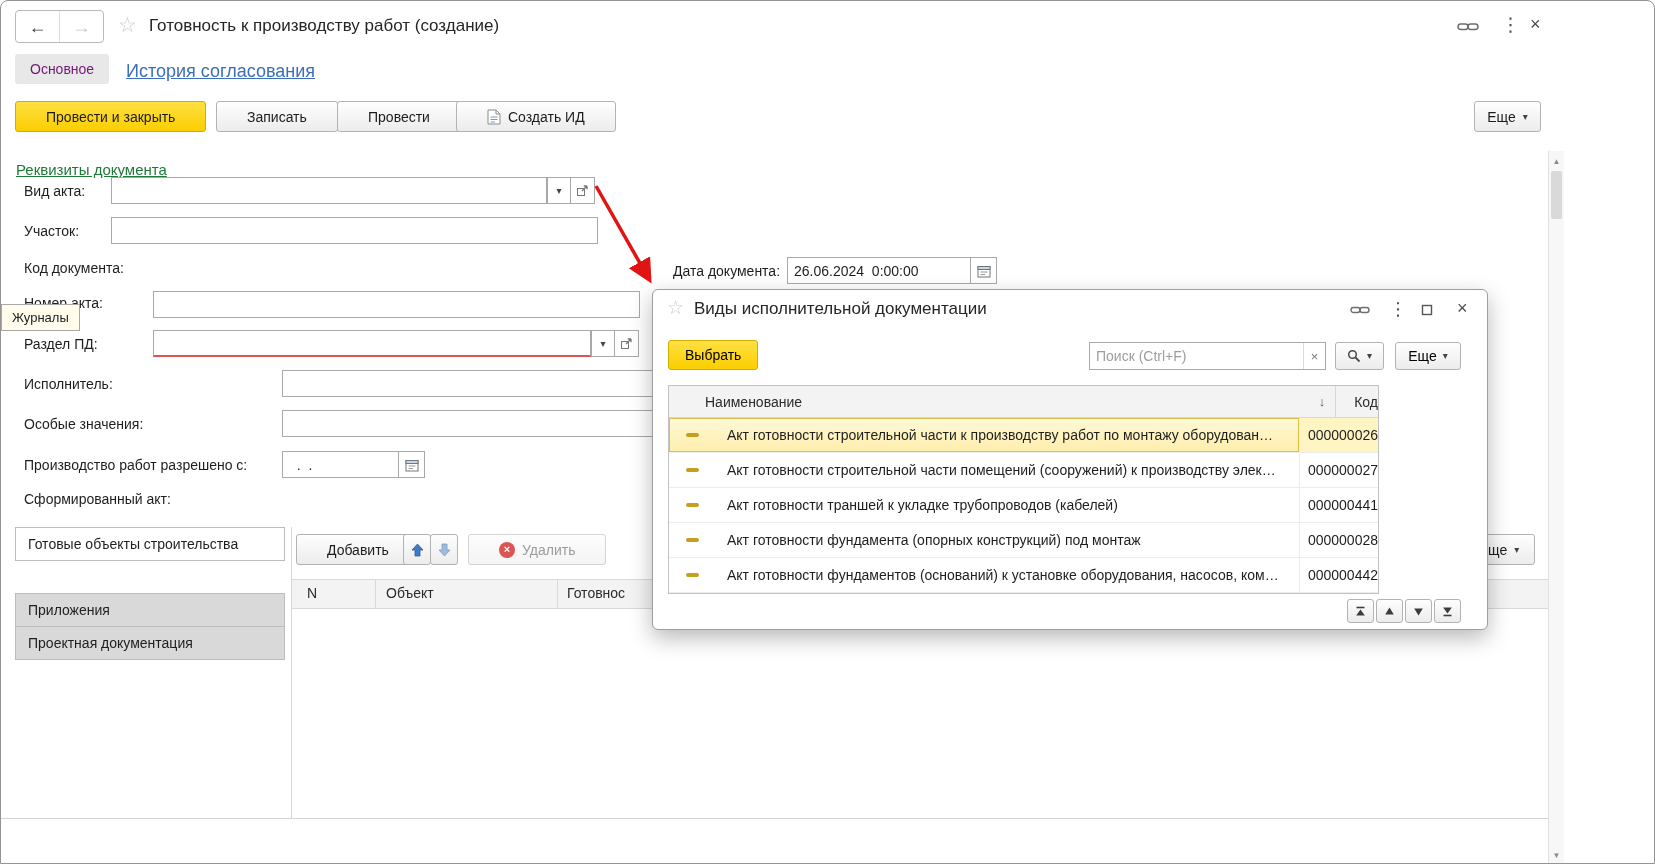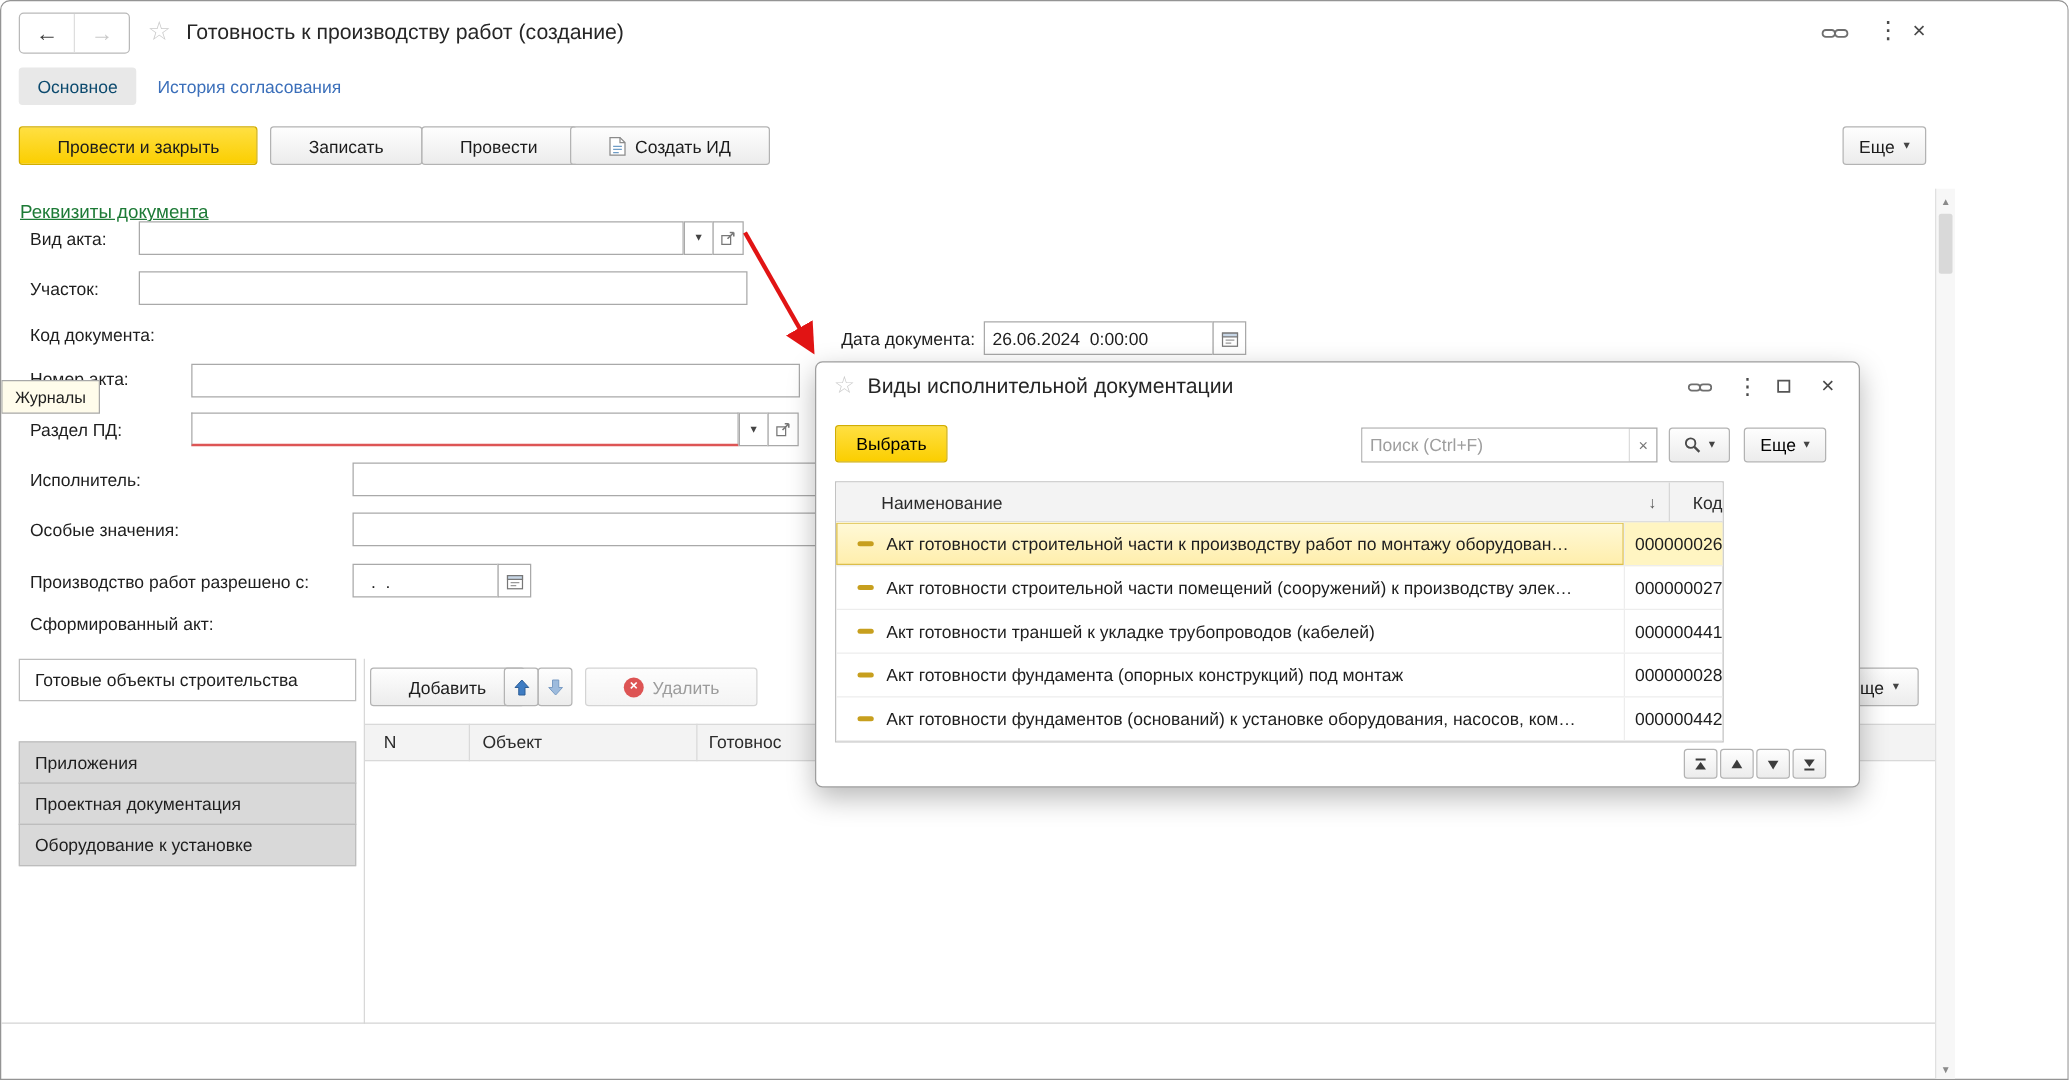--- a/index.html
+++ b/index.html
@@ -16,22 +16,22 @@
   .sq{position:absolute;height:27px;background:#fff;border:1px solid #a9a9a9;display:flex;align-items:center;justify-content:center;cursor:pointer}
   .navgroup{display:flex;background:#fff;border:1px solid #b9b9b9;border-radius:4px;overflow:hidden}
   .navbtn{flex:1;display:flex;align-items:center;justify-content:center;background:none;border:none;cursor:pointer}
   .navbtn+.navbtn{border-left:1px solid #dedede}
   .navarrow{font-size:18px;line-height:1}
   .navarrow.dark{color:#3c3c3c}.navarrow.light{color:#c9c9c9}
   .staricon{font-size:21px;color:#cbcbcb;cursor:pointer}
   .wtitle{font-size:17px;color:#262626;white-space:nowrap}
   .kebab{font-size:19px;color:#4a4a4a;cursor:pointer;line-height:1}
   .closex{font-size:18px;color:#4a4a4a;cursor:pointer;line-height:1}
-  .maintab{position:absolute;height:30px;display:flex;align-items:center;padding:0 15px;background:#e8e8e8;border-radius:3px;font-size:14px;color:#0c4a6e;cursor:pointer}
-  .link{position:absolute;font-size:14px;color:#3b6fba;cursor:pointer;white-space:nowrap}
+  .maintab{position:absolute;height:30px;display:flex;align-items:center;padding:0 15px;background:#e8e8e8;border-radius:3px;font-size:14px;color:#701a75;cursor:pointer}
+  .link{position:absolute;font-size:18px;color:#3b6fba;text-decoration:underline;cursor:pointer;white-space:nowrap}
   .greenlink{position:absolute;font-size:15px;color:#1d7a36;text-decoration:underline;cursor:pointer;white-space:nowrap}
   .tooltip{position:absolute;background:#fffceb;border:1px solid #a8a8a8;font-size:13px;color:#1e1e1e;display:flex;align-items:center;padding:0 10px;z-index:6}
   .ltab{position:absolute;left:14px;width:270px;height:34px;display:flex;align-items:center;padding-left:12px;font-size:14px;color:#1e1e1e;border:1px solid #bdbdbd;background:#d9d9d9;cursor:pointer;white-space:nowrap}
   .ltab.active{background:#fff;z-index:2}
   .vline{position:absolute;width:1px;background:#d8d8d8}
   .hline{position:absolute;height:1px;background:#d4d4d4}
   .gridhead{position:absolute;background:#f3f3f3;border-top:1px solid #d9d9d9;border-bottom:1px solid #d9d9d9}
   .ghcell{position:absolute;font-size:14px;color:#2b2b2b;white-space:nowrap}
   .delico{width:16px;height:16px;border-radius:50%;background:#dd5454;color:#fff;font-size:11px;font-weight:bold;display:flex;align-items:center;justify-content:center;flex:none;line-height:1}
   
@@ -41,21 +41,21 @@
   .searchbox input{flex:1;border:none;outline:none;font-size:14px;font-family:"Liberation Sans",sans-serif;padding:0 6px;color:#1e1e1e;min-width:0}
   .searchbox input::placeholder{color:#9e9e9e}
   .sclear{width:22px;display:flex;align-items:center;justify-content:center;font-size:13px;color:#777;border-left:1px solid #dcdcdc;cursor:pointer}
   .pbtn{position:absolute;display:flex;align-items:center;justify-content:center;gap:6px;height:28px;background:linear-gradient(#fefefe,#ececec);border:1px solid #b3b3b3;border-radius:3px;font-size:14px;cursor:pointer}
   .ptable{position:absolute;left:15px;top:95px;width:711px;border:1px solid #c2c2c2;background:#fff}
   .phead{display:flex;height:32px;background:#f3f3f3;border-bottom:1px solid #d7d7d7;font-size:14px;color:#2b2b2b}
   .phead .c1{width:670px;display:flex;align-items:center;padding-left:36px;padding-right:10px}
   .phead .c2{flex:1;display:flex;align-items:center;padding-left:18px;border-left:1px solid #d7d7d7}
   .sortarrow{margin-left:auto;font-size:13px;color:#555}
   .prow{display:flex;height:35px;border-bottom:1px solid #ededed;font-size:14px;color:#1e1e1e;cursor:pointer}
-  .prow .c1{width:670px;display:flex;align-items:center;gap:10px;padding-left:17px;padding-right:8px;height:100%;overflow:hidden}
+  .prow .c1{width:670px;display:flex;align-items:center;gap:28px;padding-left:17px;padding-right:8px;height:100%;overflow:hidden}
   .prow .c1 .nm{overflow:hidden;text-overflow:ellipsis;white-space:nowrap}
   .prow .c2{flex:1;display:flex;align-items:center;padding-left:8px;border-left:1px solid #ededed;height:100%}
   .prow.sel{background:#fff5c2}
   .prow.sel .c1{background:linear-gradient(#fff9d8,#ffeeab);box-shadow:inset 0 0 0 1px #dcbe4a}
   .dash{width:13px;height:4px;border-radius:2px;background:#c79f1e;flex:none}
   .pnav{position:absolute;width:27px;height:24px;display:flex;align-items:center;justify-content:center;background:linear-gradient(#fefefe,#ececec);border:1px solid #b3b3b3;border-radius:3px;cursor:pointer}
   
   .sbar{position:absolute;left:1547px;top:150px;width:16px;height:714px;background:#f7f7f7;border-left:1px solid #e0e0e0;z-index:10}
   .sarr{position:absolute;left:0;width:15px;height:16px;display:flex;align-items:center;justify-content:center;font-size:8px;color:#8a8a8a;cursor:pointer}
   .sthumb{position:absolute;left:2px;top:20px;width:11px;height:48px;background:#d9d9d9;border-radius:2px;cursor:pointer}
@@ -180,21 +180,20 @@
           <line x1="3.5" y1="10.5" x2="8" y2="10.5" stroke="#999"></line>
         </svg>
       </span>
   </div>
 
   <span class="lbl" style="left:23px;top:490px">Сформированный акт:</span>
 
   <div class="ltab active" style="top:526px">Готовые объекты строительства</div>
   <div class="ltab" style="top:592px">Приложения</div>
   <div class="ltab" style="top:625px">Проектная документация</div>
-  <div class="ltab" style="top:658px">Оборудование к установке</div>
 
   <div class="vline" style="left:290px;top:526px;height:292px"></div>
   <div class="hline" style="left:0;top:817px;width:1547px"></div>
 
   <button class="btn" style="left:295px;top:533px">Добавить</button>
   <button class="btn" style="left:402px;top:533px;width:28px;padding:0">
     <span style="display:flex">
         <svg width="13" height="14" viewBox="0 0 13 14">
           <path d="M6.5 1 L12 7 H9 V13 H4 V7 H1 Z" fill="#3e7cc3" stroke="#2d5e97" stroke-width="0.8"></path>
         </svg>

